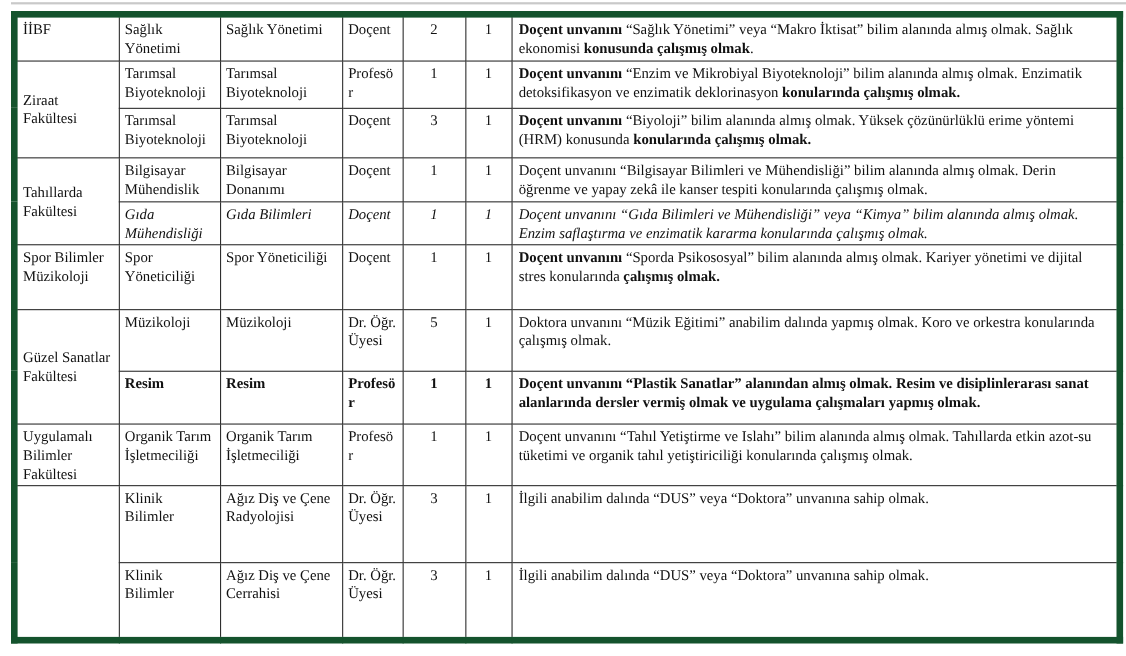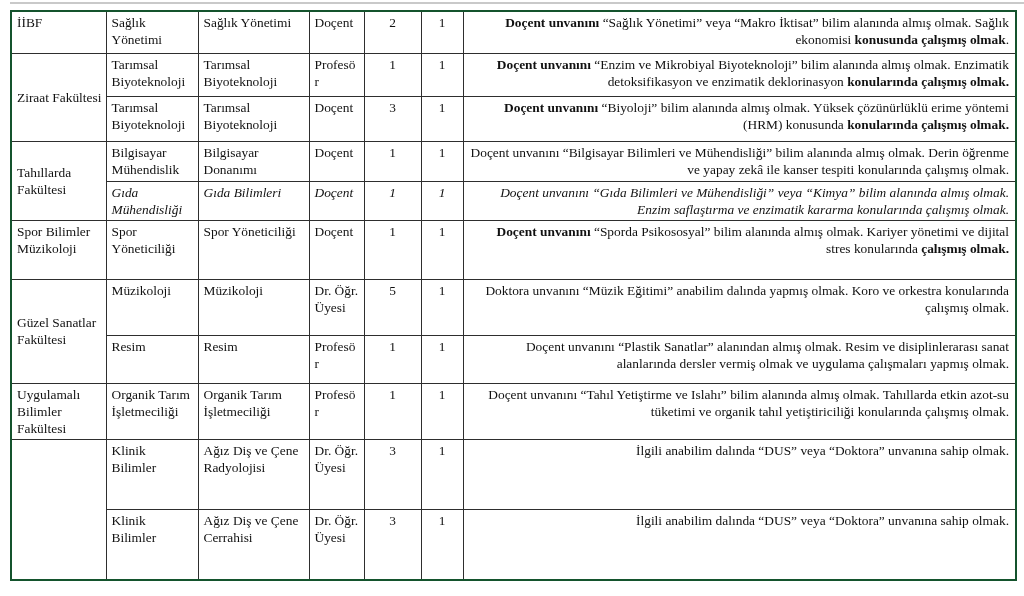--- a/index.html
+++ b/index.html
@@ -15,34 +15,34 @@
     position:absolute;top:2px;left:10px;right:0;height:2px;
     background:#c9c9c9;
   }
   .page{
     position:absolute;top:10px;left:10px;
   }
   table.positions{
     border-collapse:collapse;
     table-layout:fixed;
     width:1005px;
-    border:2px solid #14532d;
+    border:6px solid #14532d;
   }
   td{
     border:1px solid #2e2e2e;
     vertical-align:top;
     padding:2px 4px 2px 5px;
     font-size:13.4px;
     line-height:17px;
     overflow-wrap:break-word;
     word-wrap:break-word;
   }
   td.vmid{vertical-align:middle;}
   td.c-num{text-align:center;padding-left:2px;padding-right:2px;}
-  td.c-desc{padding-left:6px;padding-right:6px;text-align:right;}
+  td.c-desc{padding-left:6px;padding-right:6px;}
   .b{font-weight:bold;}
 </style>
 </head>
 <body>
 
 <div class="scan-edge"></div>
 
 <div class="page">
   <table class="positions">
     <colgroup>
@@ -109,21 +109,21 @@
         </tr>
         <tr style="height: 56px;">
           <td class="c-fac vmid" rowspan="2">Güzel Sanatlar Fakültesi</td>
           <td class="c-dep">Müzikoloji</td>
           <td class="c-prog">Müzikoloji</td>
           <td class="c-title">Dr. Öğr. Üyesi</td>
           <td class="c-num">5</td>
           <td class="c-num">1</td>
           <td class="c-desc"><span>Doktora unvanını “Müzik Eğitimi” anabilim dalında yapmış olmak. Koro ve orkestra konularında çalışmış olmak.</span></td>
         </tr>
-        <tr style="height: 48px;">
+        <tr style="height: 48px; font-weight: bold;">
           <td class="c-dep">Resim</td>
           <td class="c-prog">Resim</td>
           <td class="c-title">Profesör</td>
           <td class="c-num">1</td>
           <td class="c-num">1</td>
           <td class="c-desc"><span>Doçent unvanını “Plastik Sanatlar” alanından almış olmak. Resim ve disiplinlerarası sanat alanlarında dersler vermiş olmak ve uygulama çalışmaları yapmış olmak.</span></td>
         </tr>
         <tr style="height: 55px; margin-top: 20px;">
           <td class="c-fac" rowspan="1">Uygulamalı Bilimler Fakültesi</td>
           <td class="c-dep">Organik Tarım İşletmeciliği</td>

